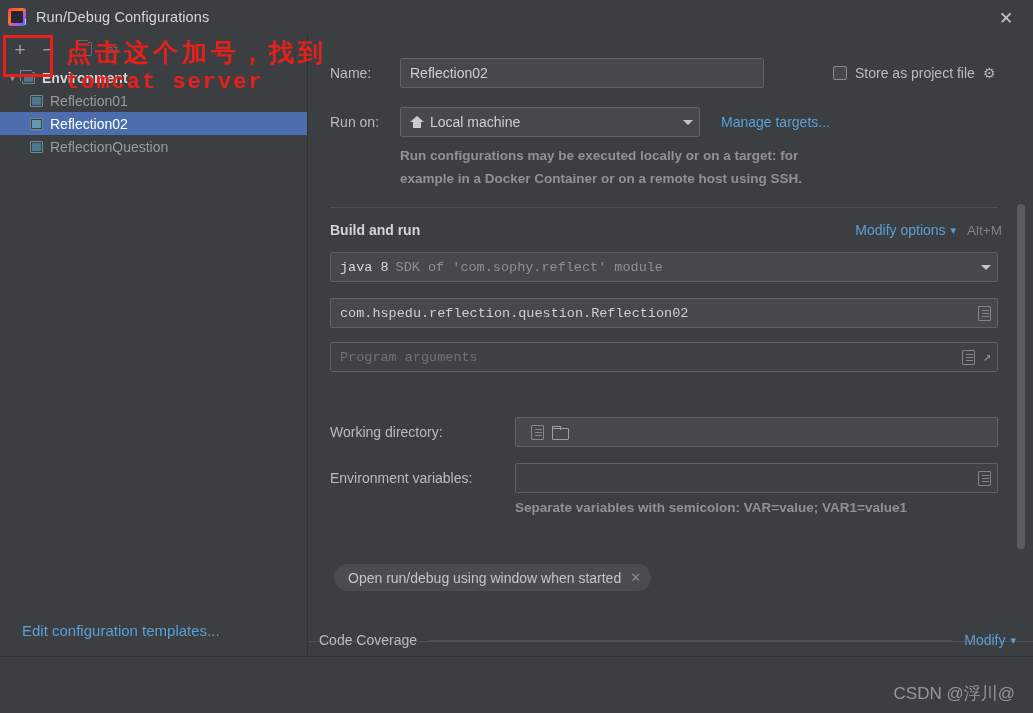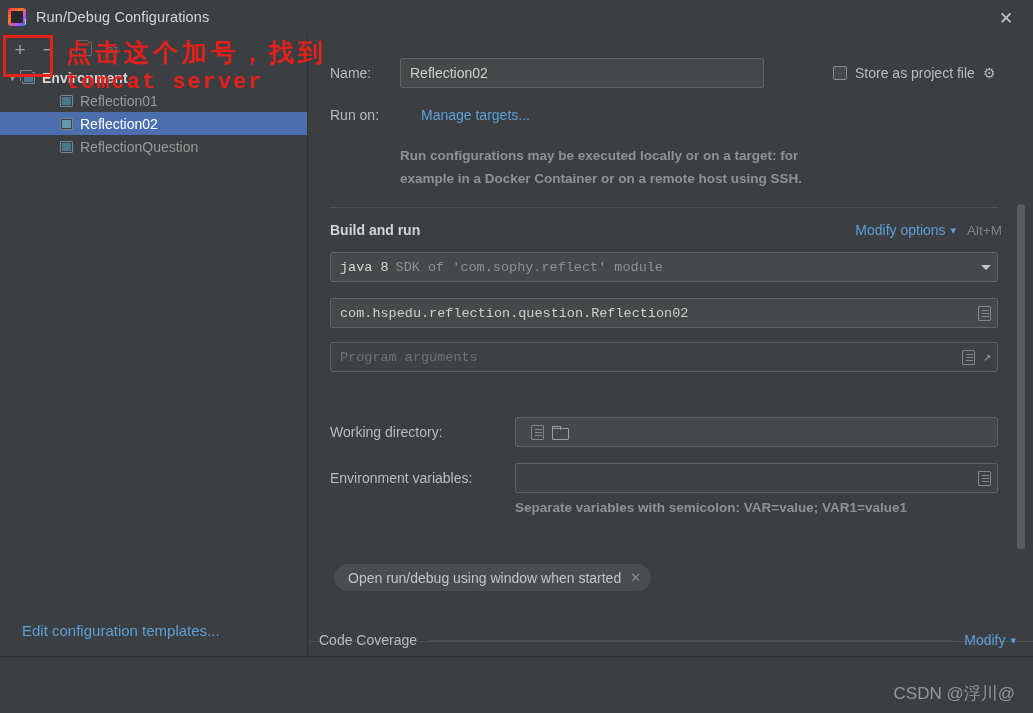--- a/index.html
+++ b/index.html
@@ -80,21 +80,21 @@
 
   .tree {
     position: absolute; left: 0; top: 30px; width: 307px; bottom: 0;
     padding-top: 2px;
   }
   .tree-row {
     height: 23px; display: flex; align-items: center;
     font-size: 14px; color: #a9b7c6; padding-left: 8px;
   }
   .tree-row.group { color: #d6d6d6; font-weight: bold; padding-left: 22px; }
-  .tree-row.child { padding-left: 60px; color: #9a9a9a; }
+  .tree-row.child { padding-left: 30px; color: #9a9a9a; }
   .tree-row.selected { background: #4b6eaf; color: #ffffff; }
   .tree-arrow {
     position: absolute; left: 8px; width: 10px;
     color: #9a9a9a; font-size: 9px;
   }
   .cfg-icon {
     width: 13px; height: 12px; border: 1.5px solid #75878f;
     border-radius: 1px; margin-right: 7px; flex: none; position: relative;
     background: #3c3f41;
   }
@@ -296,20 +296,25 @@
       </div>
       <div style="display:flex;align-items:center;margin-left:69px;">
         <span class="checkbox"></span>
         <span class="label">Store as project file</span>
         <span class="gear">⚙</span>
       </div>
     </div>
 
     <div class="row" style="position:absolute; left:21px; top:73px; width:672px;">
       <span class="label" style="width:70px;">Run on:</span>
+      <div class="field" style="width:300px;">
+        <span class="home-icon"></span>
+        <span class="grow">Local machine</span>
+        <span class="caret"></span>
+      </div>
       <span class="link" style="margin-left:21px;">Manage targets...</span>
     </div>
 
     <div style="position:absolute; left:91px; top:110px; width:590px;">
       <div class="hint" style="line-height:23px;">Run configurations may be executed locally or on a target: for</div>
       <div class="hint" style="line-height:23px;">example in a Docker Container or on a remote host using SSH.</div>
     </div>
 
     <div style="position:absolute;left:21px;top:173px;width:668px;height:1px;background:#4e5254;"></div>
 

